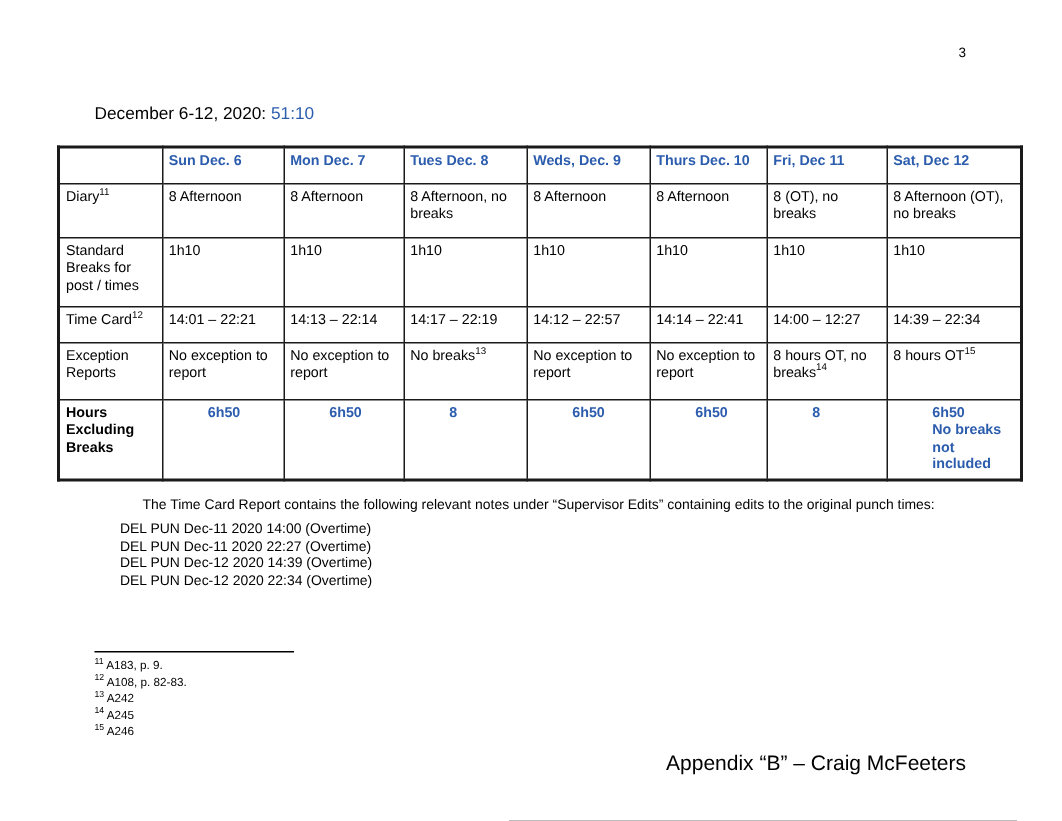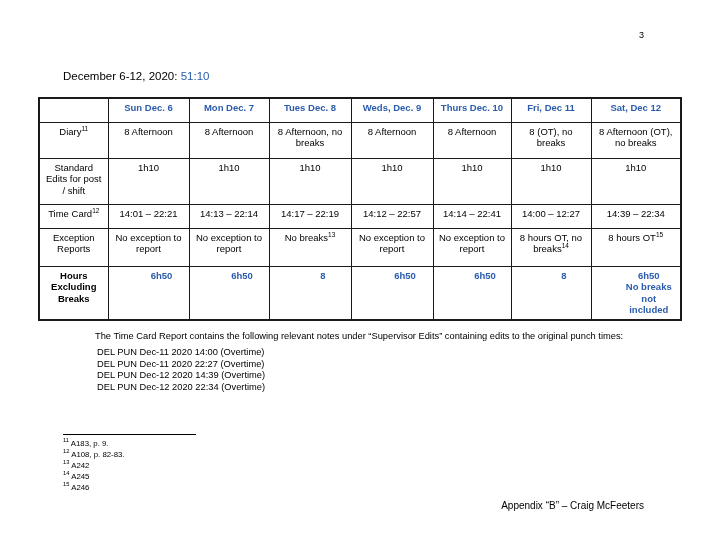--- a/index.html
+++ b/index.html
@@ -36,21 +36,21 @@
   table.schedule {
     border-collapse: collapse;
     table-layout: fixed;
     width: 642px;
     border: 2px solid #1a1a1a;
   }
   table.schedule th, table.schedule td {
     border: 1px solid #1a1a1a;
     padding: 3px 4px 2px 4px;
     vertical-align: top;
-    text-align: center;
+    text-align: left;
     font-size: 9.5px;
     line-height: 1.22;
     font-weight: normal;
     overflow: hidden;
   }
   table.schedule thead th {
     color: #2B5CAD;
     font-weight: bold;
   }
   table.schedule thead tr { height: 24px; }
@@ -69,21 +69,21 @@
   .notes-heading {
     position: absolute;
     left: 63px;
     top: 331px;
     width: 610px;
     font-size: 9.3px;
     margin-left: 32px;
   }
   .notes-list {
     position: absolute;
-    left: 97px;
+    left: 80px;
     top: 347px;
     font-size: 9.3px;
     line-height: 11.7px;
   }
   .footnote-sep {
     position: absolute;
     left: 63px;
     top: 434px;
     width: 133px;
     border-top: 1.5px solid #000;
@@ -95,21 +95,21 @@
     font-size: 7.8px;
     line-height: 10.9px;
   }
   .footnotes sup { font-size: 5.8px; }
   .doc-footer {
     position: absolute;
     left: 16px;
     right: 64px;
     top: 500px;
     text-align: right;
-    font-size: 10px;
+    font-size: 14px;
   }
 </style>
 </head>
 <body>
 
 <div class="page">
 
   <div class="page-number">3</div>
 
   <div class="doc-title">
@@ -146,21 +146,21 @@
             <th>Diary<sup>11</sup></th>
             <td>8 Afternoon</td>
             <td>8 Afternoon</td>
             <td>8 Afternoon, no breaks</td>
             <td>8 Afternoon</td>
             <td>8 Afternoon</td>
             <td>8 (OT), no breaks</td>
             <td>8 Afternoon (OT), no breaks</td>
           </tr>
           <tr>
-            <th>Standard Edits for post / shift</th>
+            <th>Standard Breaks for post / times</th>
             <td>1h10</td>
             <td>1h10</td>
             <td>1h10</td>
             <td>1h10</td>
             <td>1h10</td>
             <td>1h10</td>
             <td>1h10</td>
           </tr>
           <tr>
             <th>Time Card<sup>12</sup></th>

